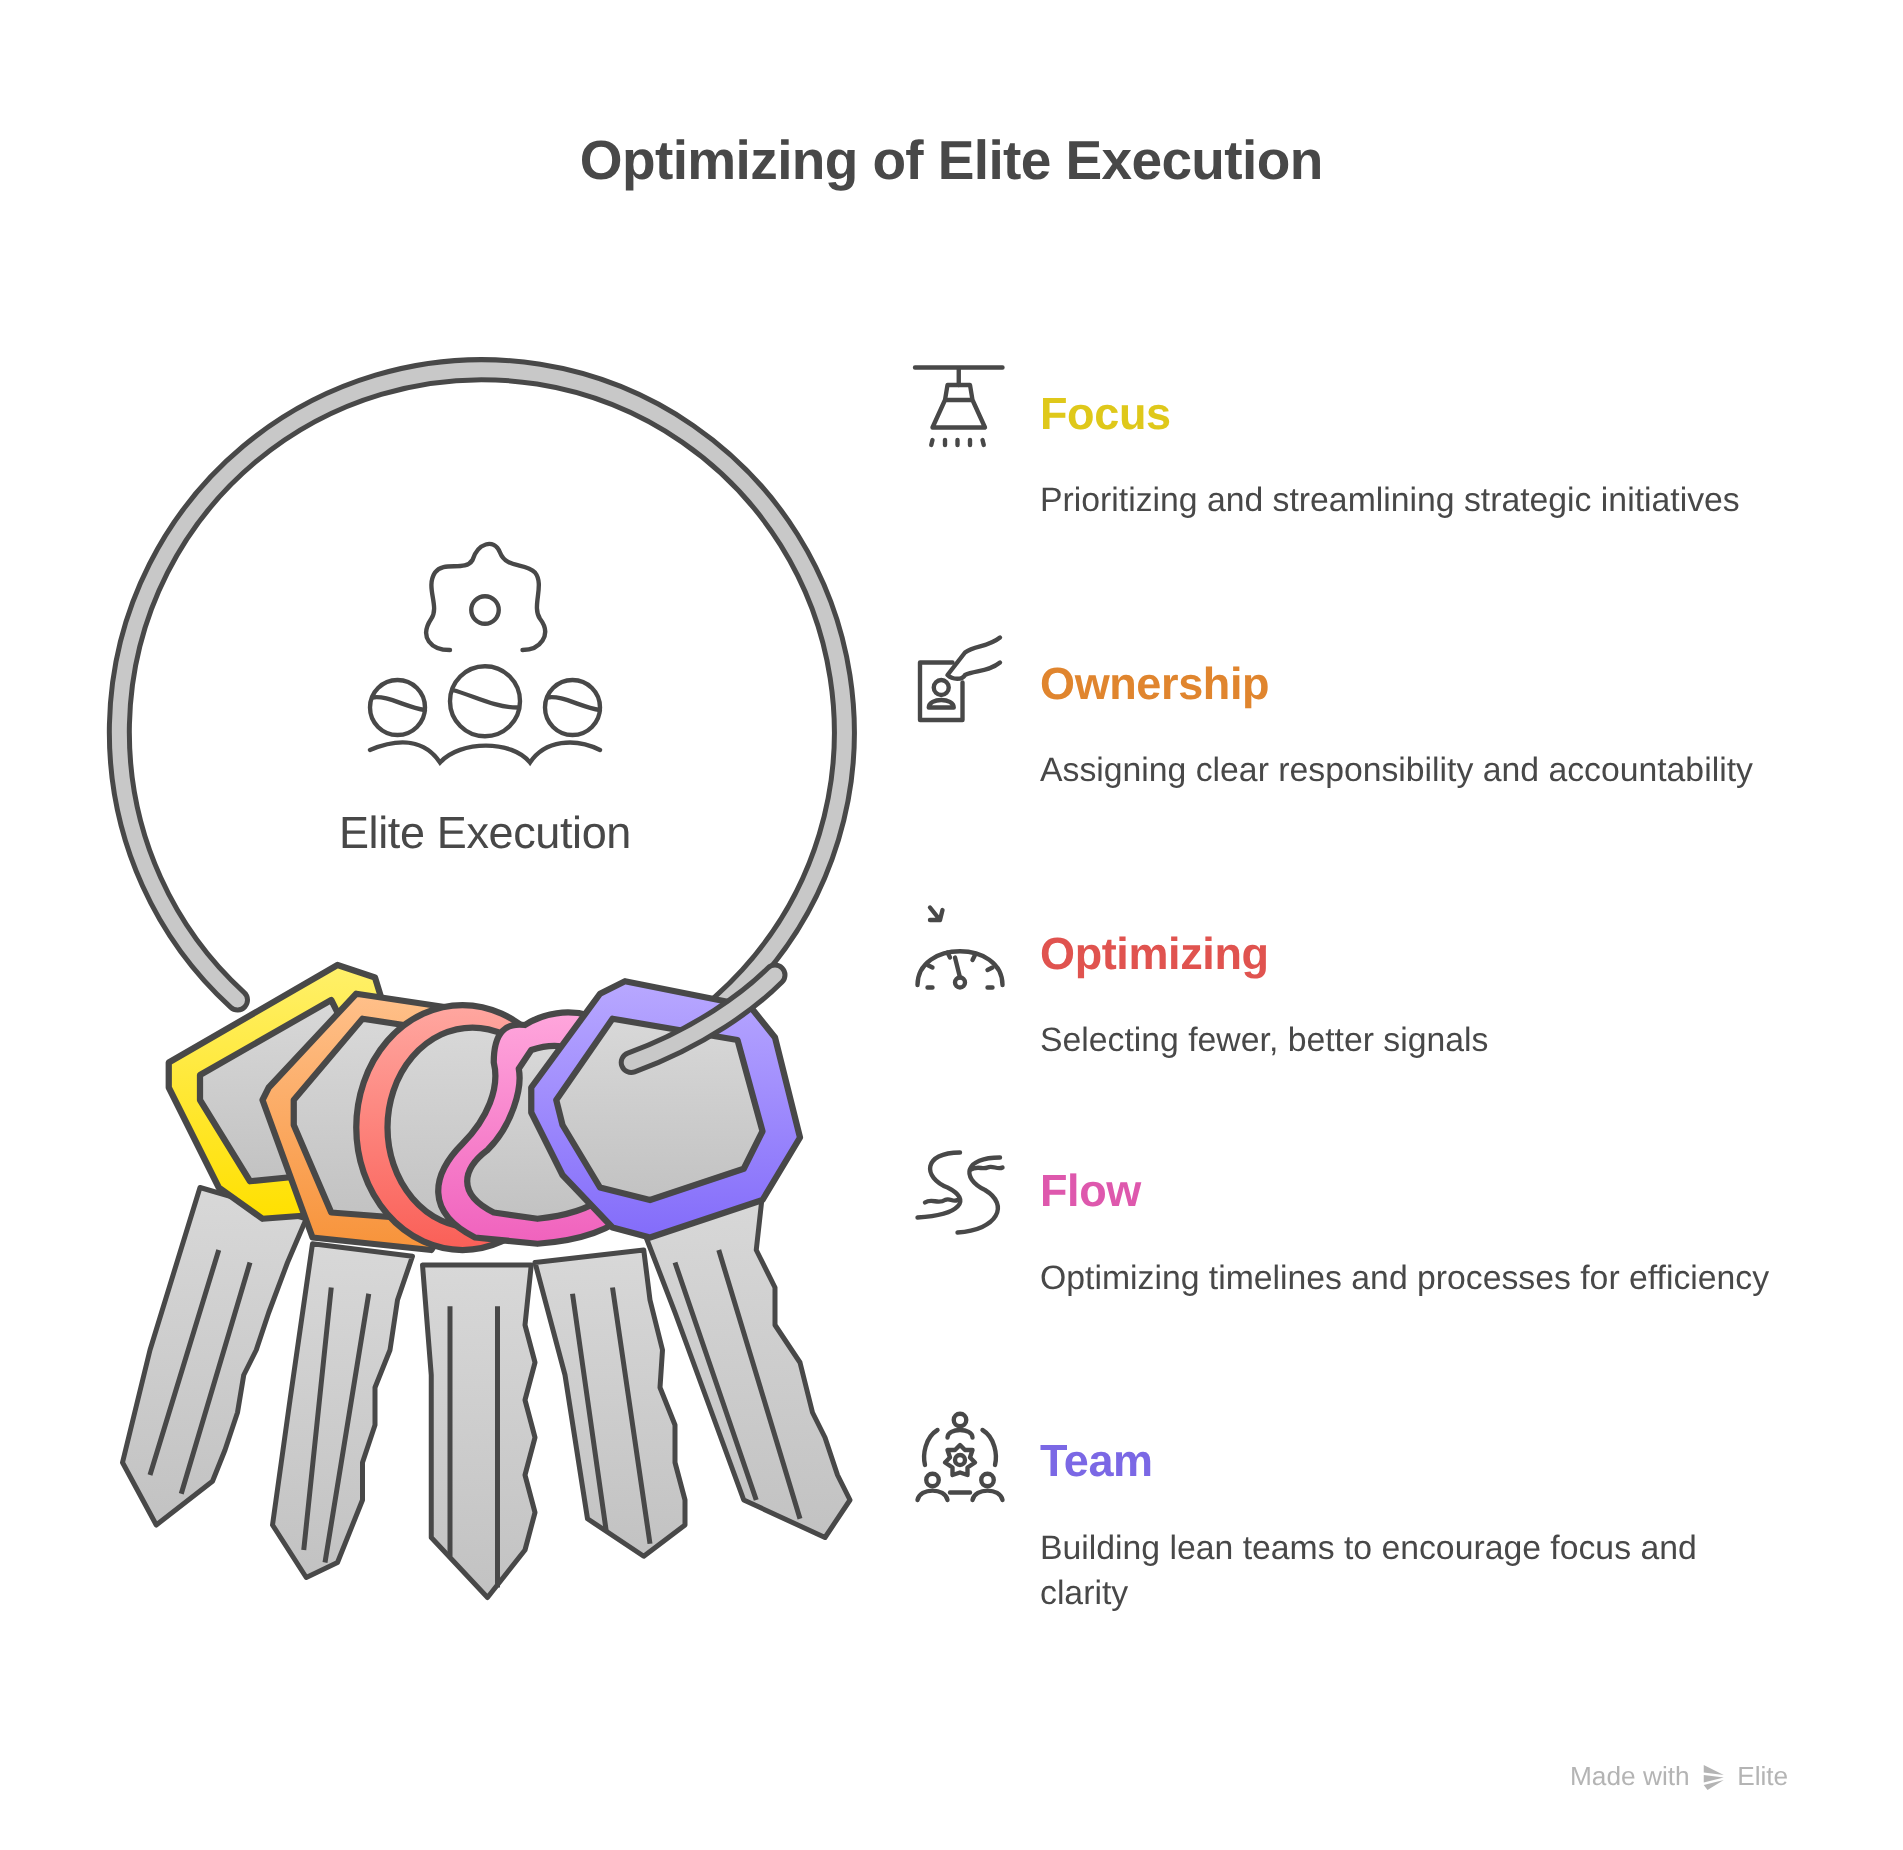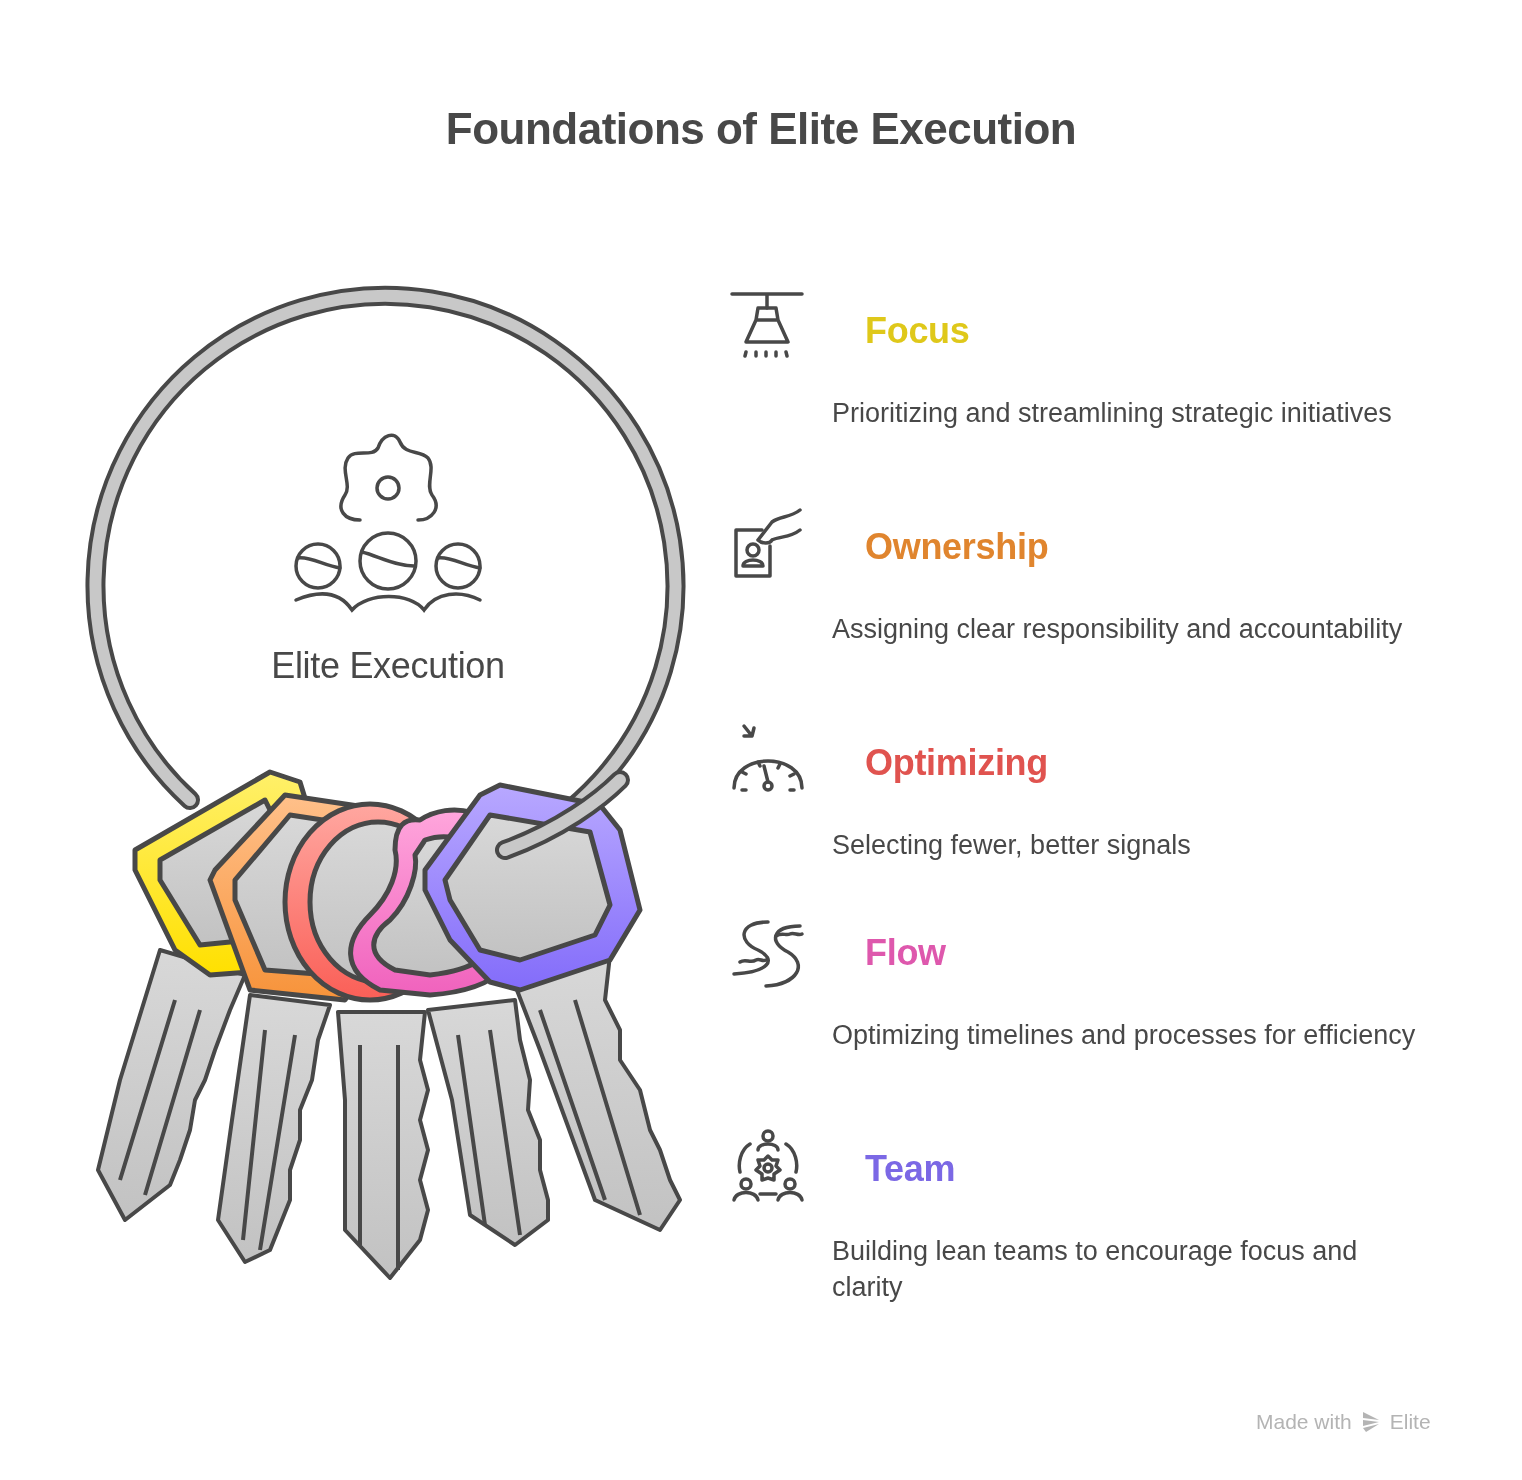--- a/index.html
+++ b/index.html
@@ -5,29 +5,29 @@
   html, body { margin:0; padding:0; background:#ffffff; }
   body { width:1522px; height:1480px; position:relative; overflow:hidden;
          font-family:"Liberation Sans", "DejaVu Sans", sans-serif; color:#484848; }
   .title { position:absolute; left:0; width:1522px; top:104px; text-align:center;
            font-size:44px; font-weight:700; color:#484848; letter-spacing:-0.5px; }
   .art { position:absolute; left:0; top:0; width:1522px; height:1480px; }
   .center-label { position:absolute; left:238px; width:300px; top:645px; text-align:center;
                   font-size:36px; font-weight:400; color:#484848; letter-spacing:-0.3px; }
   .item { position:absolute; left:728px; width:740px; }
   .item .icon { position:absolute; left:0; top:0; width:80px; height:80px; }
-  .item .heading { position:absolute; left:104px; top:20px; font-size:36px; font-weight:700; letter-spacing:-0.3px;margin-left:33px; }
-  .item .desc { position:absolute; left:104px; top:105px; width:600px; font-size:27px; line-height:36px; color:#484848; }
+  .item .heading { position:absolute; left:104px; top:20px; font-size:36px; font-weight:700; letter-spacing:-0.3px; }
+  .item .desc { position:absolute; left:104px; top:92px; width:600px; font-size:27px; line-height:36px; color:#484848; }
   .credit { position:absolute; left:1256px; top:1410px; font-size:21px; color:#b4b4b4; display:flex; gap:8px; }
   .credit svg { width:22px; height:24px; }
 </style>
 </head>
 <body>
 
-<div class="title">Foundations of Elite Execution</div>
+<div class="title">Optimizing of Elite Execution</div>
 
 <svg class="art" viewBox="0 0 1522 1480">
   <defs>
     <linearGradient id="gY" x1="0" y1="0" x2="0" y2="1">
         <stop offset="0" stop-color="#fff06a"></stop>
         <stop offset="1" stop-color="#ffe000"></stop>
       </linearGradient>
     <linearGradient id="gO" x1="0" y1="0" x2="0" y2="1">
         <stop offset="0" stop-color="#ffc08a"></stop>
         <stop offset="1" stop-color="#f7933a"></stop>

